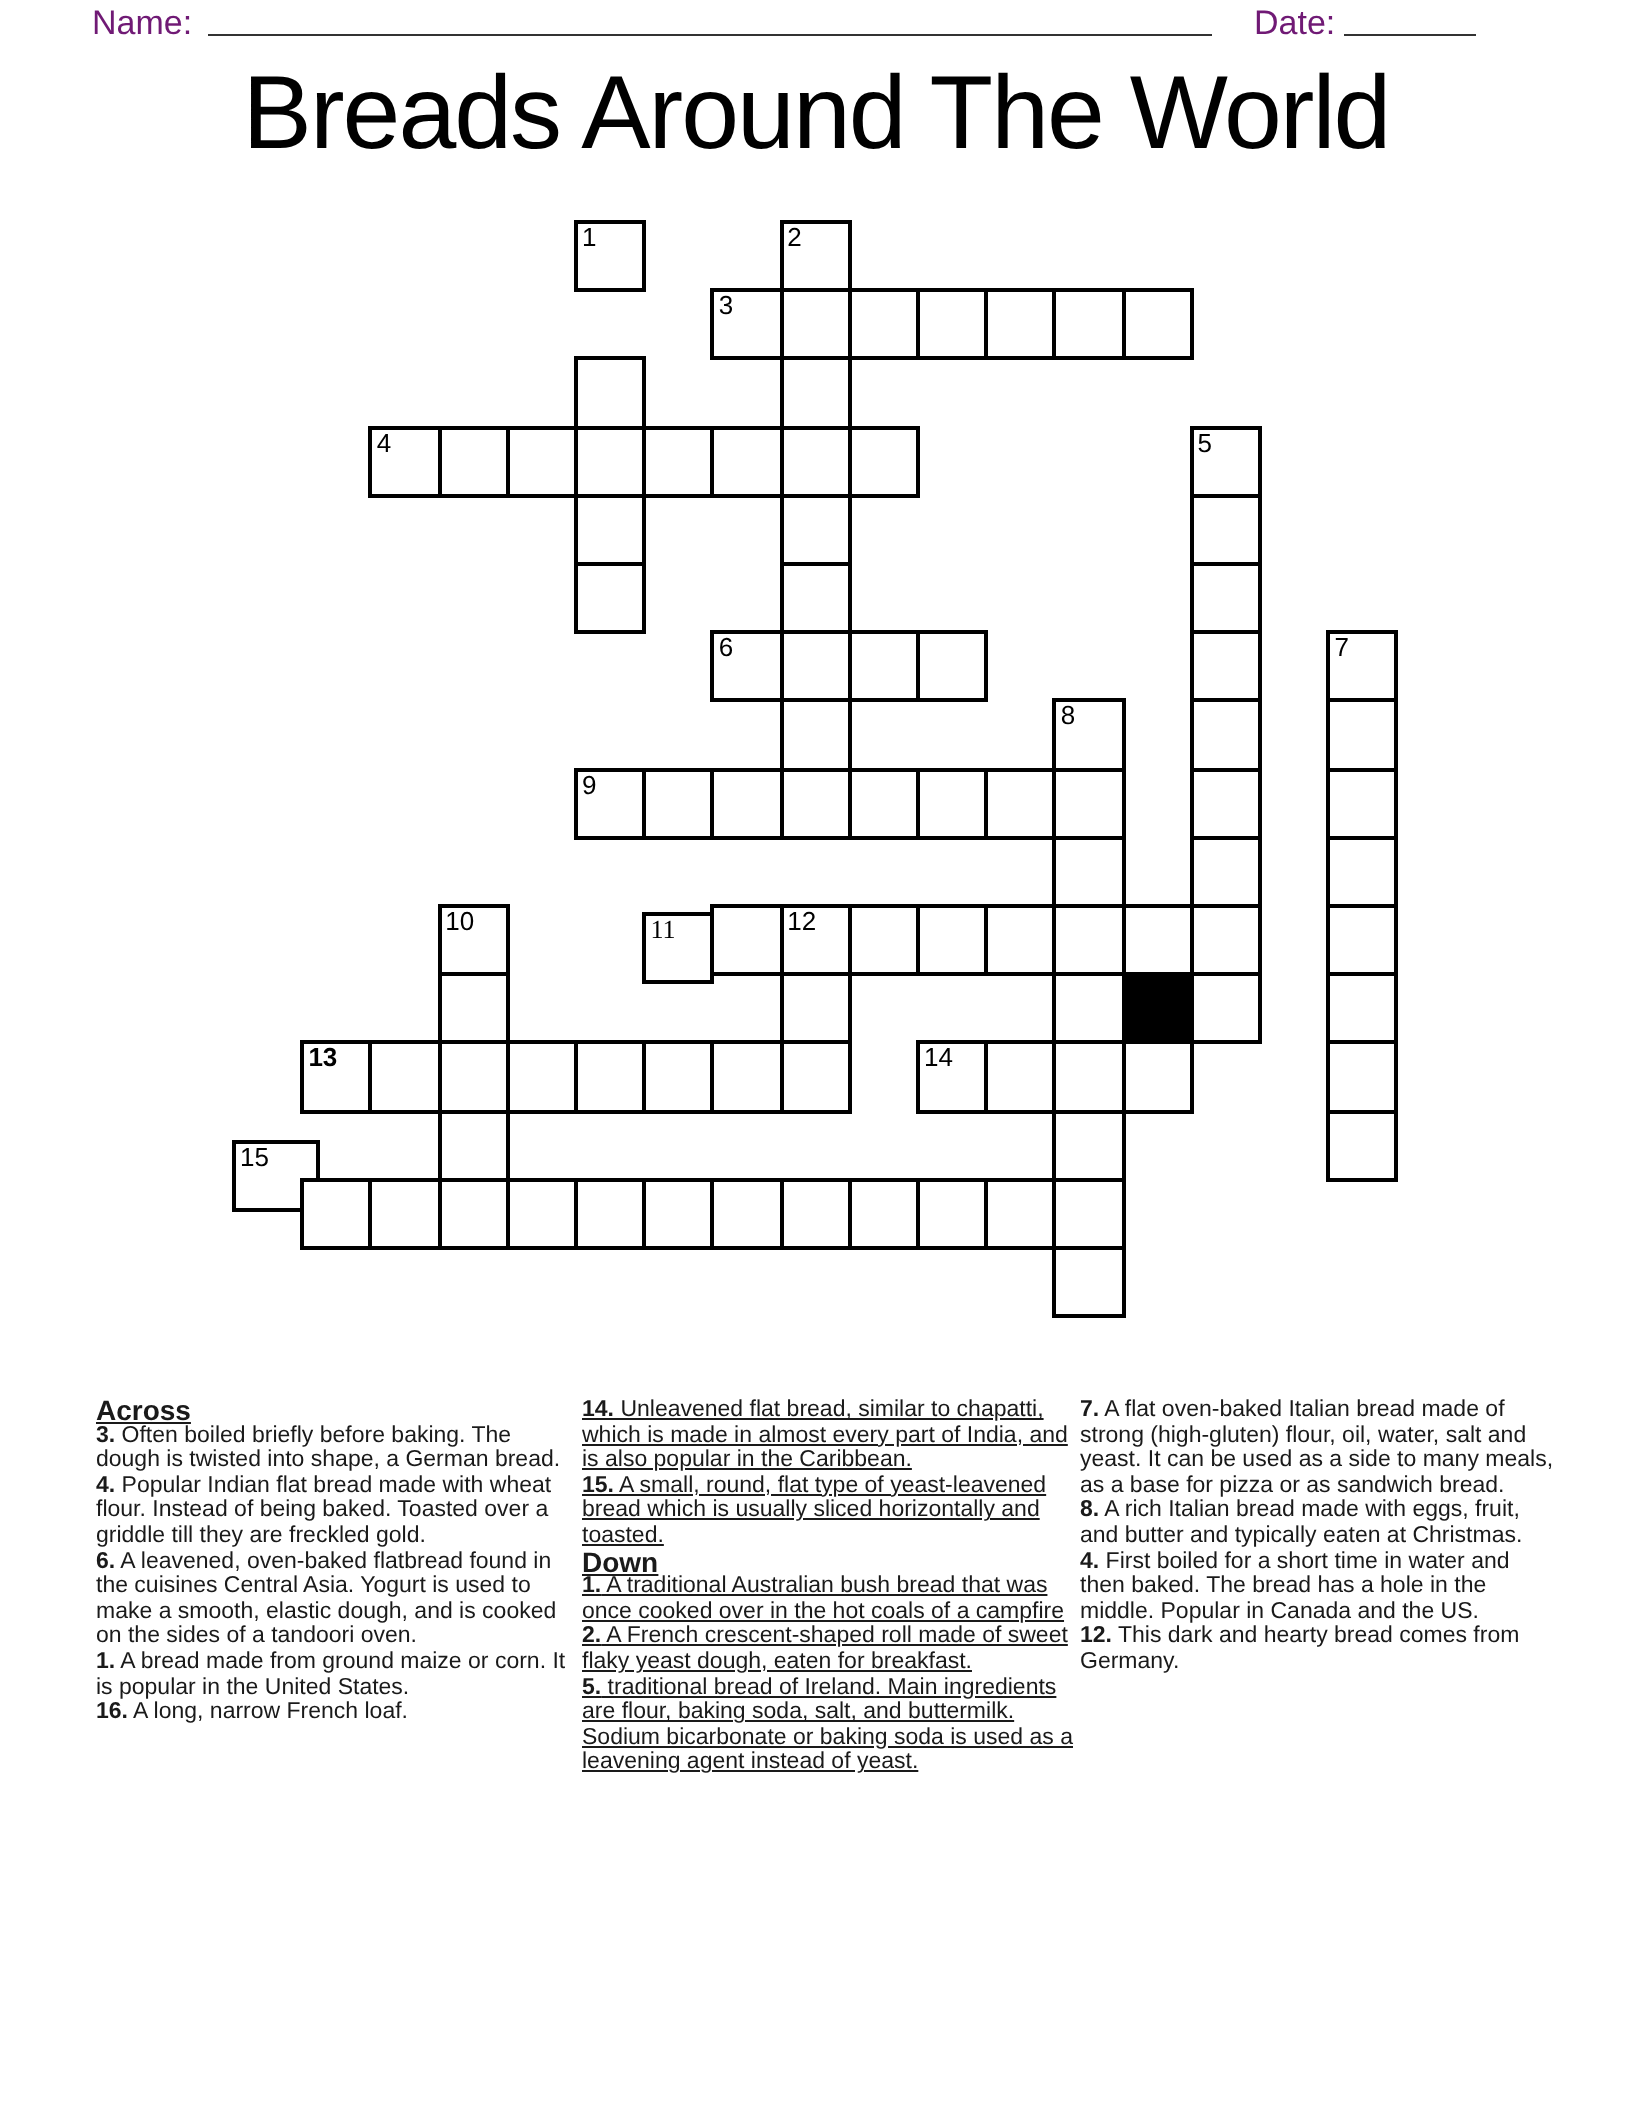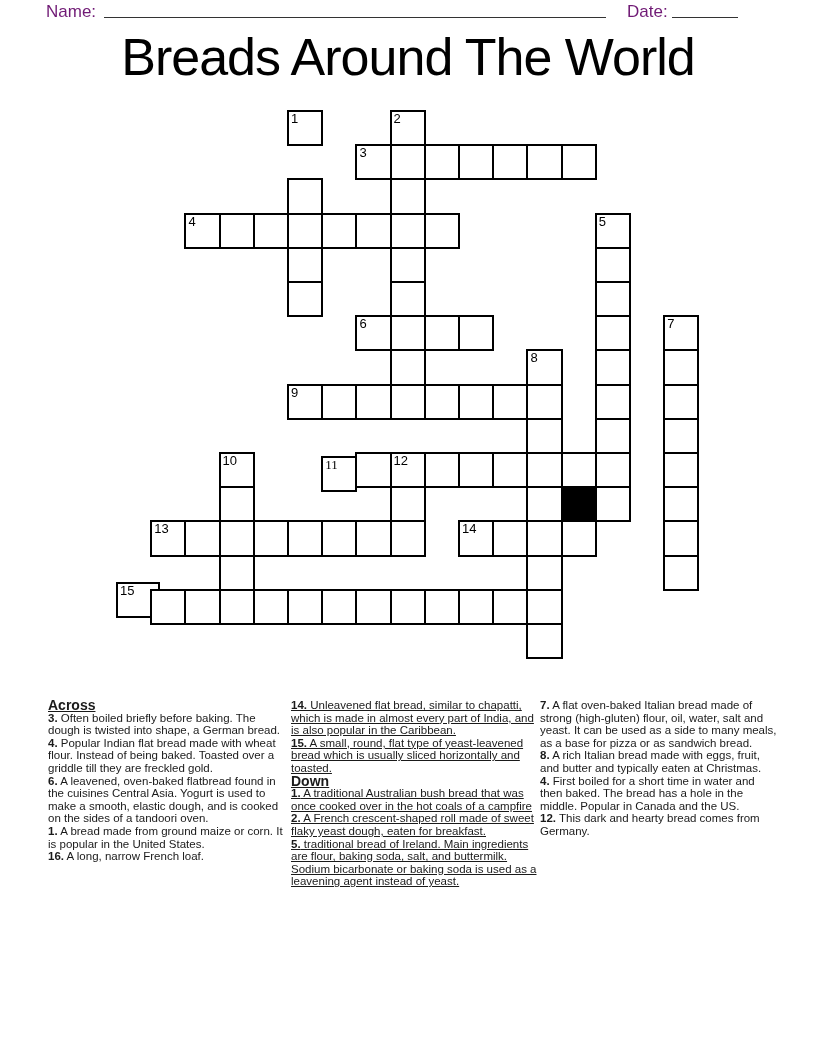--- a/index.html
+++ b/index.html
@@ -134,41 +134,41 @@
       <div class="cell" style="left: 492.2px; top: 452px;"></div>
       <div class="cell" style="left: 526.4px; top: 452px;"></div>
       <div class="cell" style="left: 560.6px; top: 452px;"></div>
       <div class="cell" style="left: 594.8px; top: 452px;"></div>
       <div class="cell" style="left: 663.2px; top: 452px;"></div>
       <div class="cell" style="left: 218.6px; top: 486.2px;"></div>
       <div class="cell" style="left: 389.6px; top: 486.2px;"></div>
       <div class="cell" style="left: 526.4px; top: 486.2px;"></div>
       <div class="cell" style="left: 594.8px; top: 486.2px;"></div>
       <div class="cell" style="left: 663.2px; top: 486.2px;"></div>
-      <div class="cell" style="left: 150.2px; top: 520.4px;">
+      <div class="cell" style="left: 150.2px; top: 520.4px; font-weight: bold;">
         <span class="cellnum">13</span>
       </div>
       <div class="cell" style="left: 184.4px; top: 520.4px;"></div>
       <div class="cell" style="left: 218.6px; top: 520.4px;"></div>
       <div class="cell" style="left: 252.8px; top: 520.4px;"></div>
       <div class="cell" style="left: 287px; top: 520.4px;"></div>
       <div class="cell" style="left: 321.2px; top: 520.4px;"></div>
       <div class="cell" style="left: 355.4px; top: 520.4px;"></div>
       <div class="cell" style="left: 389.6px; top: 520.4px;"></div>
       <div class="cell" style="left: 458px; top: 520.4px;">
         <span class="cellnum">14</span>
       </div>
       <div class="cell" style="left: 492.2px; top: 520.4px;"></div>
       <div class="cell" style="left: 526.4px; top: 520.4px;"></div>
       <div class="cell" style="left: 560.6px; top: 520.4px;"></div>
       <div class="cell" style="left: 663.2px; top: 520.4px;"></div>
       <div class="cell" style="left: 218.6px; top: 554.6px;"></div>
       <div class="cell" style="left: 526.4px; top: 554.6px;"></div>
       <div class="cell" style="left: 663.2px; top: 554.6px;"></div>
-      <div class="cell" style="left: 116px; top: 582px; padding-left: 40px;">
+      <div class="cell" style="left: 116px; top: 570px; padding-left: 40px;">
         <span class="cellnum">15</span>
       </div>
       <div class="cell" style="left: 150.2px; top: 588.8px;"></div>
       <div class="cell" style="left: 184.4px; top: 588.8px;"></div>
       <div class="cell" style="left: 218.6px; top: 588.8px;"></div>
       <div class="cell" style="left: 252.8px; top: 588.8px;"></div>
       <div class="cell" style="left: 287px; top: 588.8px;"></div>
       <div class="cell" style="left: 321.2px; top: 588.8px;"></div>
       <div class="cell" style="left: 355.4px; top: 588.8px;"></div>
       <div class="cell" style="left: 389.6px; top: 588.8px;"></div>

